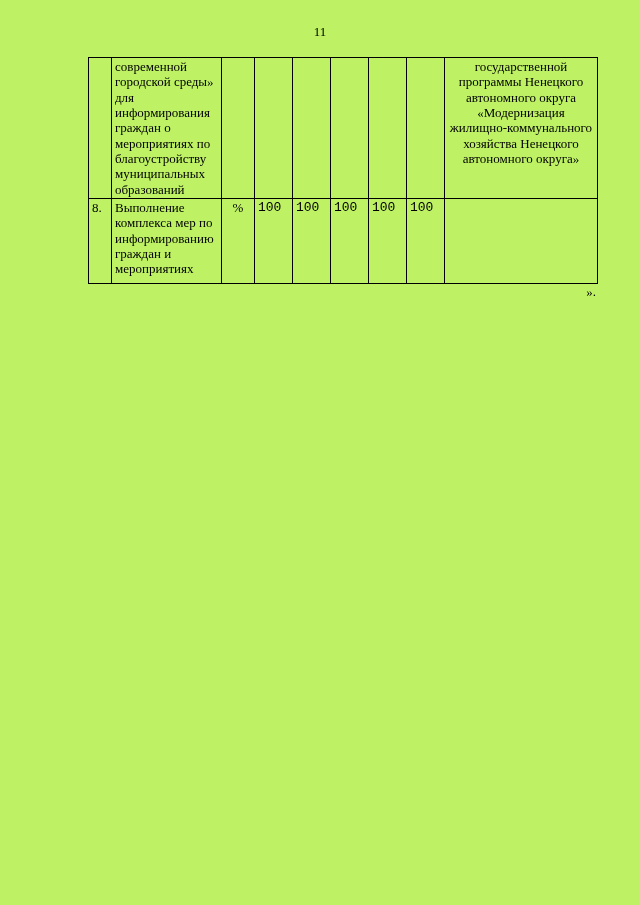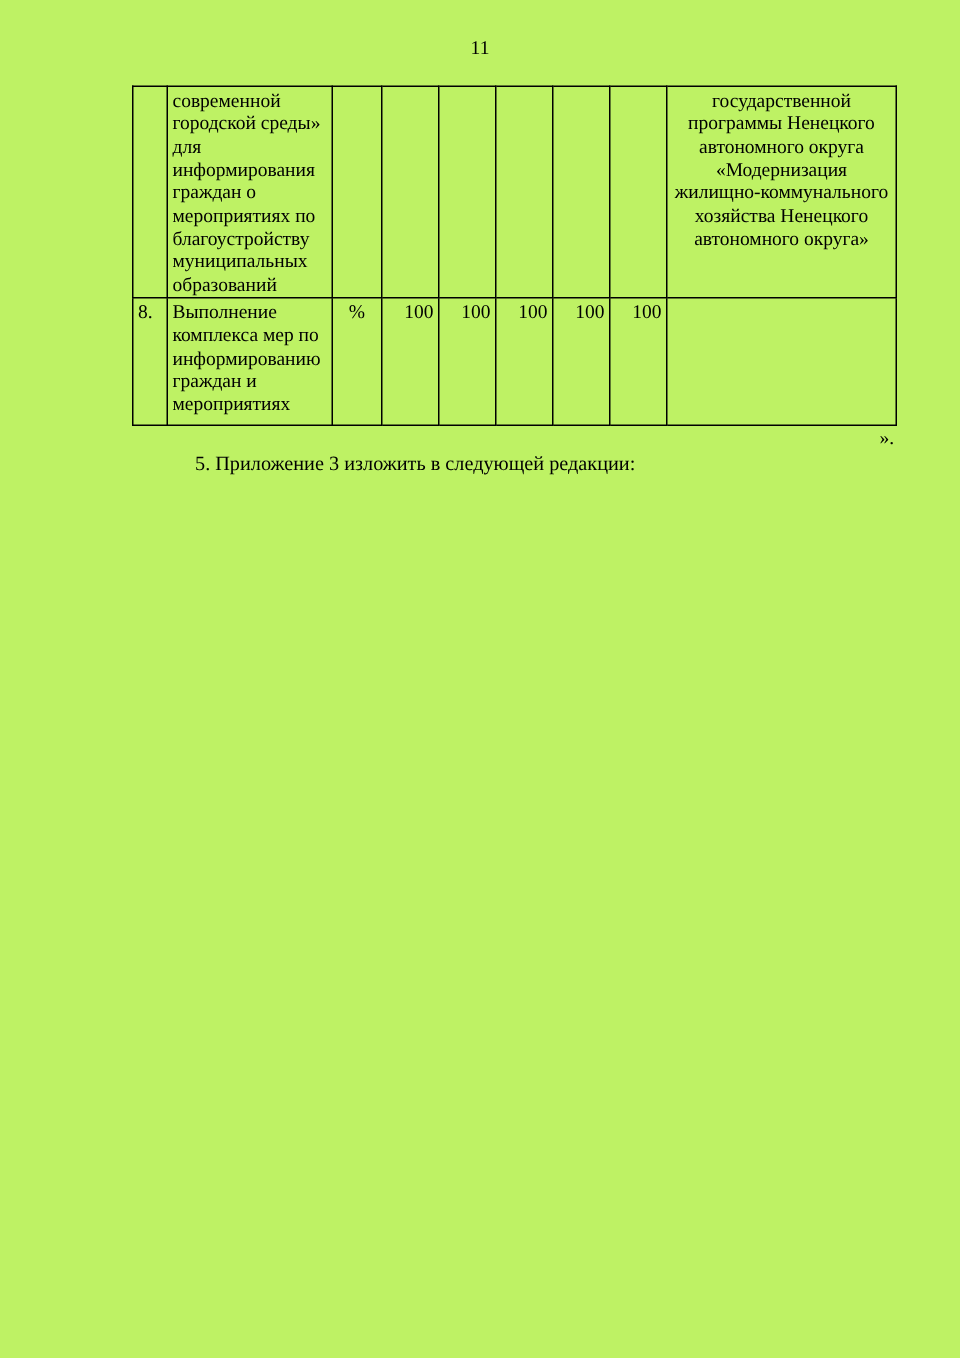--- a/index.html
+++ b/index.html
@@ -41,21 +41,21 @@
   table.doc-table td {
     border: 1px solid #000000;
     vertical-align: top;
     padding: 1px 3px 1px 3px;
     overflow: hidden;
     word-wrap: break-word;
   }
   td.col-num  { width: 16px; padding-left: 2px; padding-right: 1px; }
   td.col-name { width: 103px; }
   td.col-unit { width: 26px; text-align: center; }
-  td.col-val  { width: 31px; text-align: right; }
+  td.col-val  { width: 31px; text-align: left; font-family: Liberation Mono, monospace; }
   td.col-note { width: 146px; text-align: center; }
   tr.row-top td    { height: 136px; }
   tr.row-bottom td { height: 82px; }
   .closing-quote {
     position: absolute;
     top: 284px;
     left: 0;
     width: 596px;
     text-align: right;
     font-size: 13px;
@@ -97,15 +97,14 @@
       <td class="col-val">100</td>
       <td class="col-val">100</td>
       <td class="col-val">100</td>
       <td class="col-note"></td>
     </tr>
   </tbody>
     </table>
 
   <div class="closing-quote">».</div>
 
-  <p class="amend-paragraph">5. Приложение 3 изложить в следующей редакции:</p>
 
 </div>
 
 </body></html>

